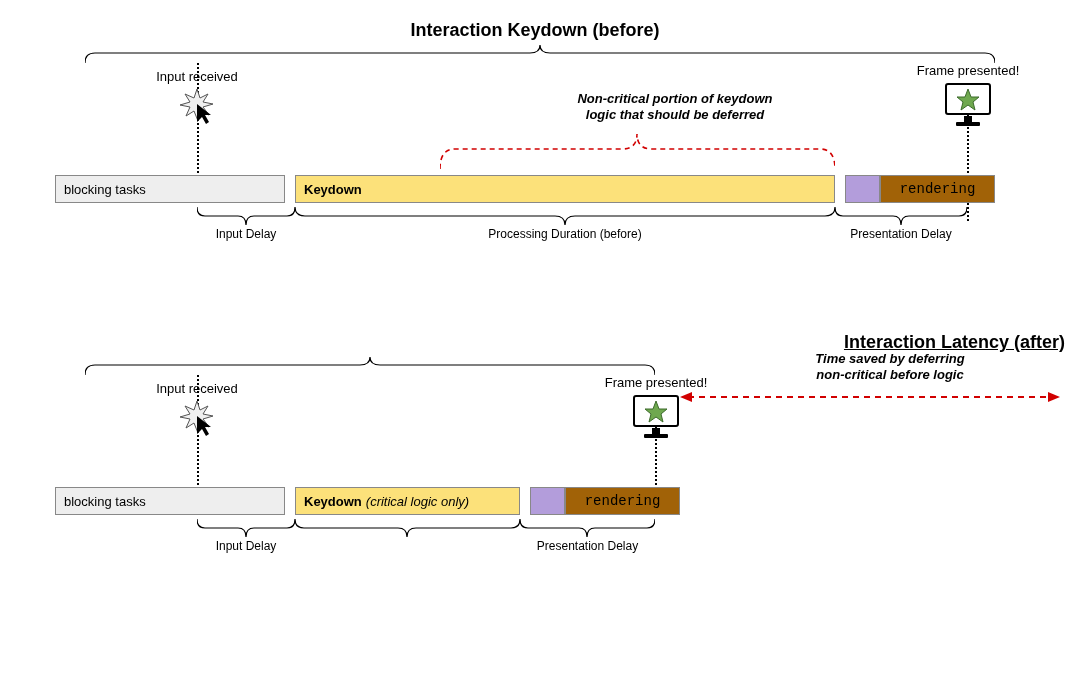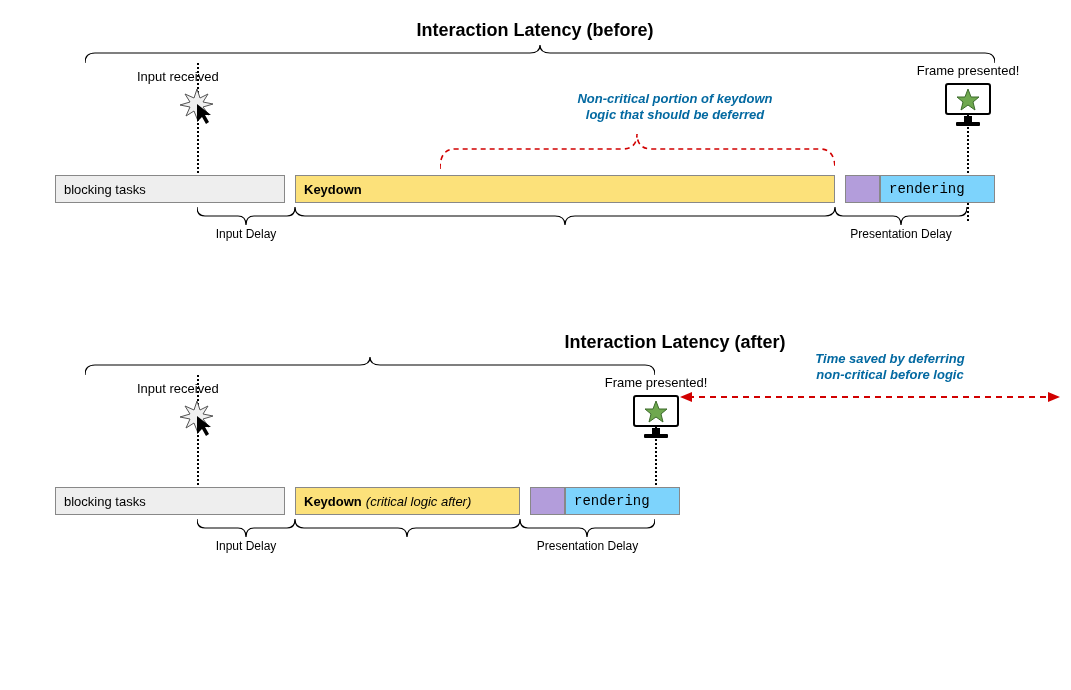--- a/index.html
+++ b/index.html
@@ -34,40 +34,40 @@
     width: 100%;
     height: 100%;
     display: block;
   }
   .annotation-row {
     position: relative;
     height: 110px;
   }
   .input-received {
     position: absolute;
-    text-align: left;
+    text-align: center;
     font-size: 13px;
     width: 120px;
   }
   .burst-cursor {
     position: relative;
     width: 40px;
     height: 40px;
     margin: 2px auto 0 auto;
   }
   .burst-cursor svg { width: 100%; height: 100%; display:block; }
   .dotted-vline {
     border-left: 2px dotted #000;
     position: absolute;
     top: 0;
     bottom: 0;
   }
   .red-note {
     position: absolute;
-    color: #0369a1;
+    color: #000000;
     font-style: italic;
     font-weight: bold;
     font-size: 13px;
     text-align: center;
     line-height: 1.25;
   }
   .red-brace {
     position: absolute;
   }
   .red-brace svg { width:100%; height:100%; display:block; }
@@ -97,21 +97,21 @@
     display: flex;
     align-items: center;
     padding: 12px 8px;
     font-size: 13px;
     white-space: nowrap;
     overflow: hidden;
   }
   .bar.grey { background: #eeeeee; }
   .bar.yellow { background: #fce17a; }
   .bar.purple { background: #b39ddb; }
-  .bar.green  { background: #7dd3fc; }
+  .bar.green  { background: #a16207; justify-content: center; }
   .bar .bold { font-weight: bold; margin-right: 4px;}
   .bar .ital { font-style: italic; }
   .render-label {
     font-family: "Courier New", monospace;
     font-size: 14px;
   }
   .under-row {
     position: relative;
     height: 55px;
     margin-top: 2px;
@@ -131,21 +131,21 @@
   .red-arrow-row {
     position: absolute;
   }
   .red-arrow-row svg { width:100%; height:100%; display:block;}
 </style>
 </head>
 <body>
 
 <div class="diagram-section" style="width:960px; margin-left:35px;">
 
-  <h2 class="section-title">Interaction Latency (before)</h2>
+  <h2 class="section-title">Interaction Keydown (before)</h2>
 
   <div class="top-brace" style="width:910px; margin-left:30px;">
     <div class="brace-top-shape">
       <svg viewBox="0 0 910 18" preserveAspectRatio="none">
         <path d="M0 18 Q0 8 10 8 L445 8 Q455 8 455 0 Q455 8 465 8 L900 8 Q910 8 910 18" fill="none" stroke="#000" stroke-width="1.2"></path>
       </svg>
     </div>
   </div>
 
   <div class="annotation-row">
@@ -207,34 +207,35 @@
           <path d="M0 0 Q0 9 8 9 L41 9 Q49 9 49 18 Q49 9 57 9 L90 9 Q98 9 98 0" fill="none" stroke="#000" stroke-width="1.2"></path>
         </svg>
     </div>
     <div class="under-label" style="left:142px; width:98px;">Input Delay</div>
 
     <div class="under-brace" style="left:240px; width:540px;">
       <svg viewBox="0 0 540 18" preserveAspectRatio="none">
           <path d="M0 0 Q0 9 10 9 L260 9 Q270 9 270 18 Q270 9 280 9 L530 9 Q540 9 540 0" fill="none" stroke="#000" stroke-width="1.2"></path>
         </svg>
     </div>
+    <div class="under-label" style="left:240px; width:540px;">Processing Duration (before)</div>
 
     <div class="under-brace" style="left:780px; width:132px;">
       <svg viewBox="0 0 132 18" preserveAspectRatio="none">
           <path d="M0 0 Q0 9 8 9 L58 9 Q66 9 66 18 Q66 9 74 9 L124 9 Q132 9 132 0" fill="none" stroke="#000" stroke-width="1.2"></path>
         </svg>
     </div>
     <div class="under-label" style="left:770px; width:152px;">Presentation Delay</div>
   </div>
 
 </div>
 
 <div class="diagram-section" style="width:1010px; margin-left:35px;">
 
-  <h2 class="section-title" style="text-align:center; margin-left:230px;">Interaction Latency (after)</h2>
+  <h2 class="section-title" style="text-align:right; margin-left:230px;text-decoration:underline;">Interaction Latency (after)</h2>
 
   <div class="top-brace" style="width:570px; margin-left:30px;">
     <div class="brace-top-shape">
       <svg viewBox="0 0 570 18" preserveAspectRatio="none">
         <path d="M0 18 Q0 8 10 8 L275 8 Q285 8 285 0 Q285 8 295 8 L560 8 Q570 8 570 18" fill="none" stroke="#000" stroke-width="1.2"></path>
       </svg>
     </div>
   </div>
 
   <div class="red-note" style="left:720px; top:19px; width:230px;">
@@ -277,21 +278,21 @@
     </div>
 
   </div>
 
   <div class="bar-row">
     <div class="bar grey" style="left:0; width:230px;">
       <span>blocking tasks</span>
     </div>
     <div class="bar yellow" style="left:240px; width:225px;">
       <span class="bold">Keydown</span>
-      <span class="ital">(critical logic after)</span>
+      <span class="ital">(critical logic only)</span>
     </div>
     <div class="bar purple" style="left:475px; width:35px; padding:0;"></div>
     <div class="bar green" style="left:510px; width:115px;">
       <span class="render-label">rendering</span>
     </div>
   </div>
 
   <div class="under-row">
     <div class="under-brace" style="left:142px; width:98px;">
       <svg viewBox="0 0 98 18" preserveAspectRatio="none">

